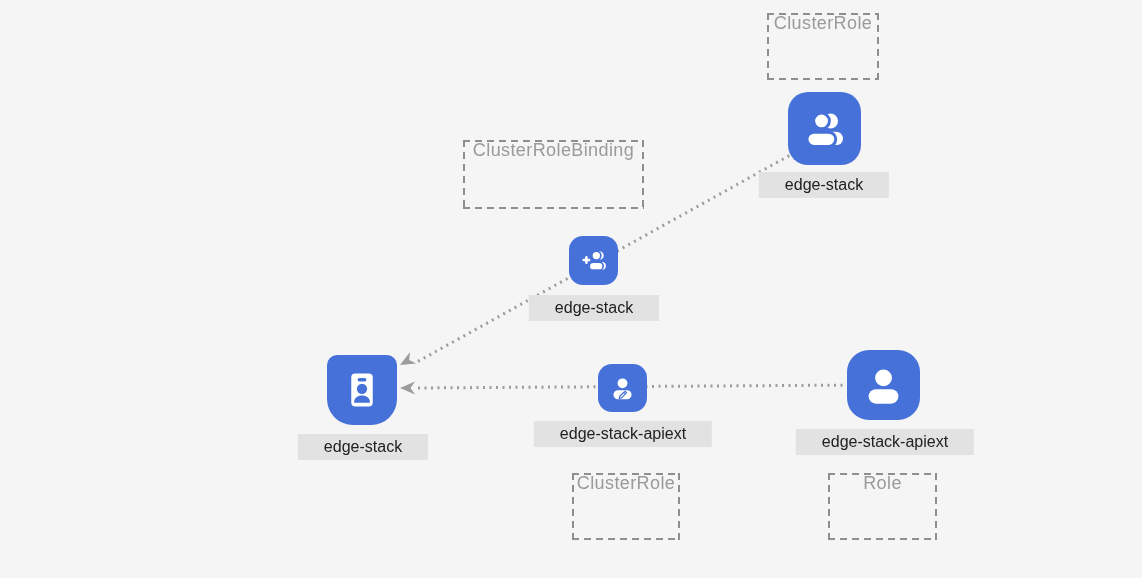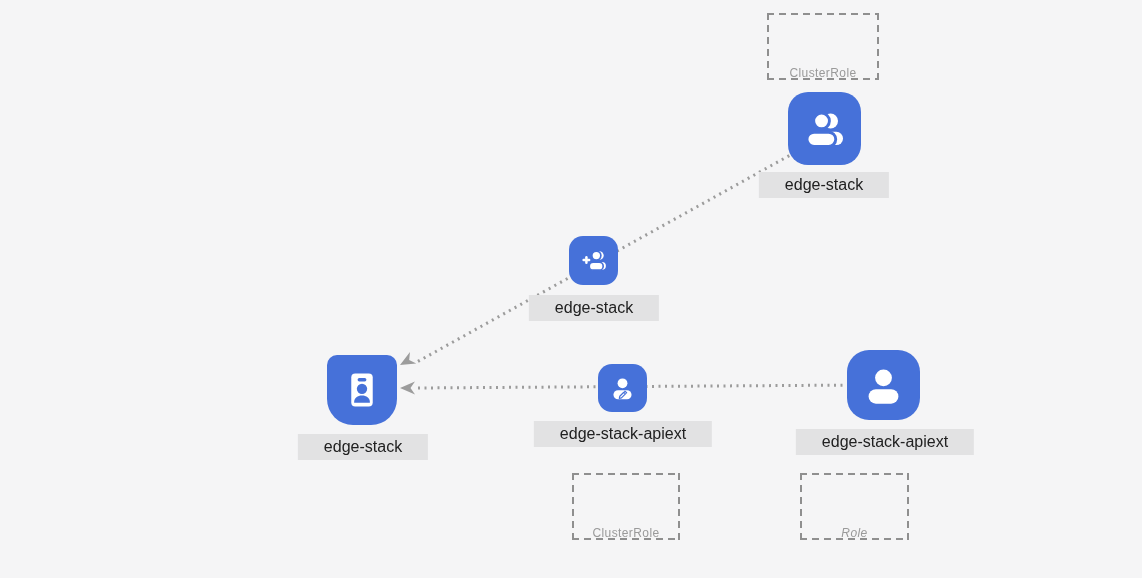--- a/index.html
+++ b/index.html
@@ -16,22 +16,22 @@
   .canvas{
     position:relative;width:1142px;height:578px;
     background:var(--bg);overflow:hidden;
     font-family:"Liberation Sans", sans-serif;
   }
   .connectors{position:absolute;left:0;top:0;pointer-events:none;}
   .dotline{stroke:var(--connector);stroke-width:3;stroke-dasharray:2 4.5;fill:none;}
   .arrowhead{fill:var(--connector);}
   .type-box{
     position:absolute;
-    display:flex;align-items:flex-end;justify-content:center;
-    color:var(--box-text);font-size:12px;letter-spacing:.4px;
+    display:flex;align-items:flex-start;justify-content:center;
+    color:var(--box-text);font-size:18px;letter-spacing:.4px;
     background:
       repeating-linear-gradient(90deg,var(--box-border) 0 7px,transparent 7px 12px) left top/100% 2px no-repeat,
       repeating-linear-gradient(90deg,var(--box-border) 0 7px,transparent 7px 12px) left bottom/100% 2px no-repeat,
       repeating-linear-gradient(180deg,var(--box-border) 0 7px,transparent 7px 12px) left top/2px 100% no-repeat,
       repeating-linear-gradient(180deg,var(--box-border) 0 7px,transparent 7px 12px) right top/2px 100% no-repeat;
   }
   .node-icon{
     position:absolute;background:var(--icon-blue);
     display:flex;align-items:center;justify-content:center;
   }
@@ -50,24 +50,27 @@
   <svg class="connectors" width="1142" height="578" viewBox="0 0 1142 578">
     <line class="dotline" x1="812" y1="143" x2="416" y2="362.5"></line>
     <line class="dotline" x1="862" y1="385" x2="416" y2="388"></line>
     <path class="arrowhead" d="M0 0 L-15 -6.5 L-10.5 0 L-15 6.5 Z" transform="translate(400,365) rotate(151)"></path>
     <path class="arrowhead" d="M0 0 L-15 -6.5 L-10.5 0 L-15 6.5 Z" transform="translate(400,388) rotate(179.6)"></path>
   </svg>
 
   <div class="type-box" style="left:767px;top:13px;width:112px;height:67px;">
     <span>ClusterRole</span>
   </div>
+  <div class="type-box" style="left:463px;top:140px;width:181px;height:69px;">
+    <span>ClusterRoleBinding</span>
+  </div>
   <div class="type-box" style="left:572px;top:473px;width:108px;height:67px;">
     <span>ClusterRole</span>
   </div>
-  <div class="type-box" style="left:800px;top:473px;width:109px;height:67px;font-style:italic;">
+  <div class="type-box" style="left:828px;top:473px;width:109px;height:67px;">
     <span>Role</span>
   </div>
 
   <div class="node-icon" style="left:788px;top:92px;width:73px;height:73px;border-radius:20px;">
     <svg viewBox="0 0 24 24" width="46" height="46">
       <g fill="#ffffff" stroke="none">
         <circle cx="14.9" cy="7.8" r="3.9"></circle>
         <rect x="9" y="13.4" width="12.4" height="7" rx="3.5"></rect>
       </g>
       <g fill="#ffffff" stroke="var(--icon-blue)" stroke-width="1.5">

